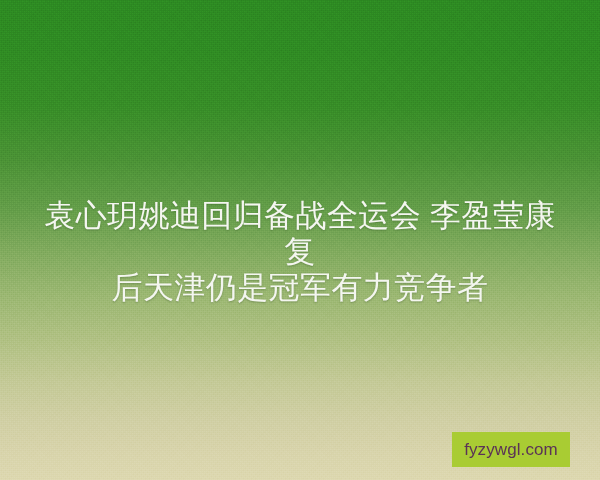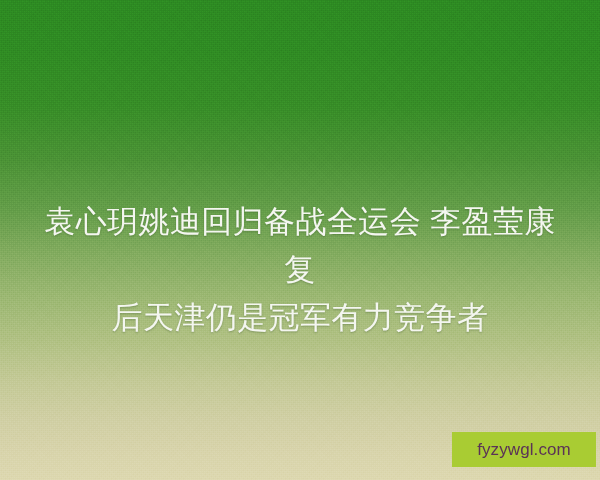--- a/index.html
+++ b/index.html
@@ -57,33 +57,33 @@
   .headline {
     position: absolute;
     left: 0;
     right: 0;
     top: 198px;
     text-align: center;
     padding: 0 34px;
     box-sizing: border-box;
     color: #f4f6f0;
     font-size: 31px;
-    line-height: 48px;
+    line-height: 36px;
     font-weight: 400;
     letter-spacing: 0.4px;
     text-shadow: 0 1px 2px rgba(30, 60, 20, 0.30);
     white-space: pre-line;
   }
 
   
   .watermark-badge {
     position: absolute;
     left: 452px;
     top: 432px;
-    width: 144px;
+    width: 118px;
     height: 35px;
     background: #a9cc33;
     display: flex;
     align-items: center;
     justify-content: center;
     box-sizing: border-box;
   }
 
   .watermark-text {
     color: #5b3356;

